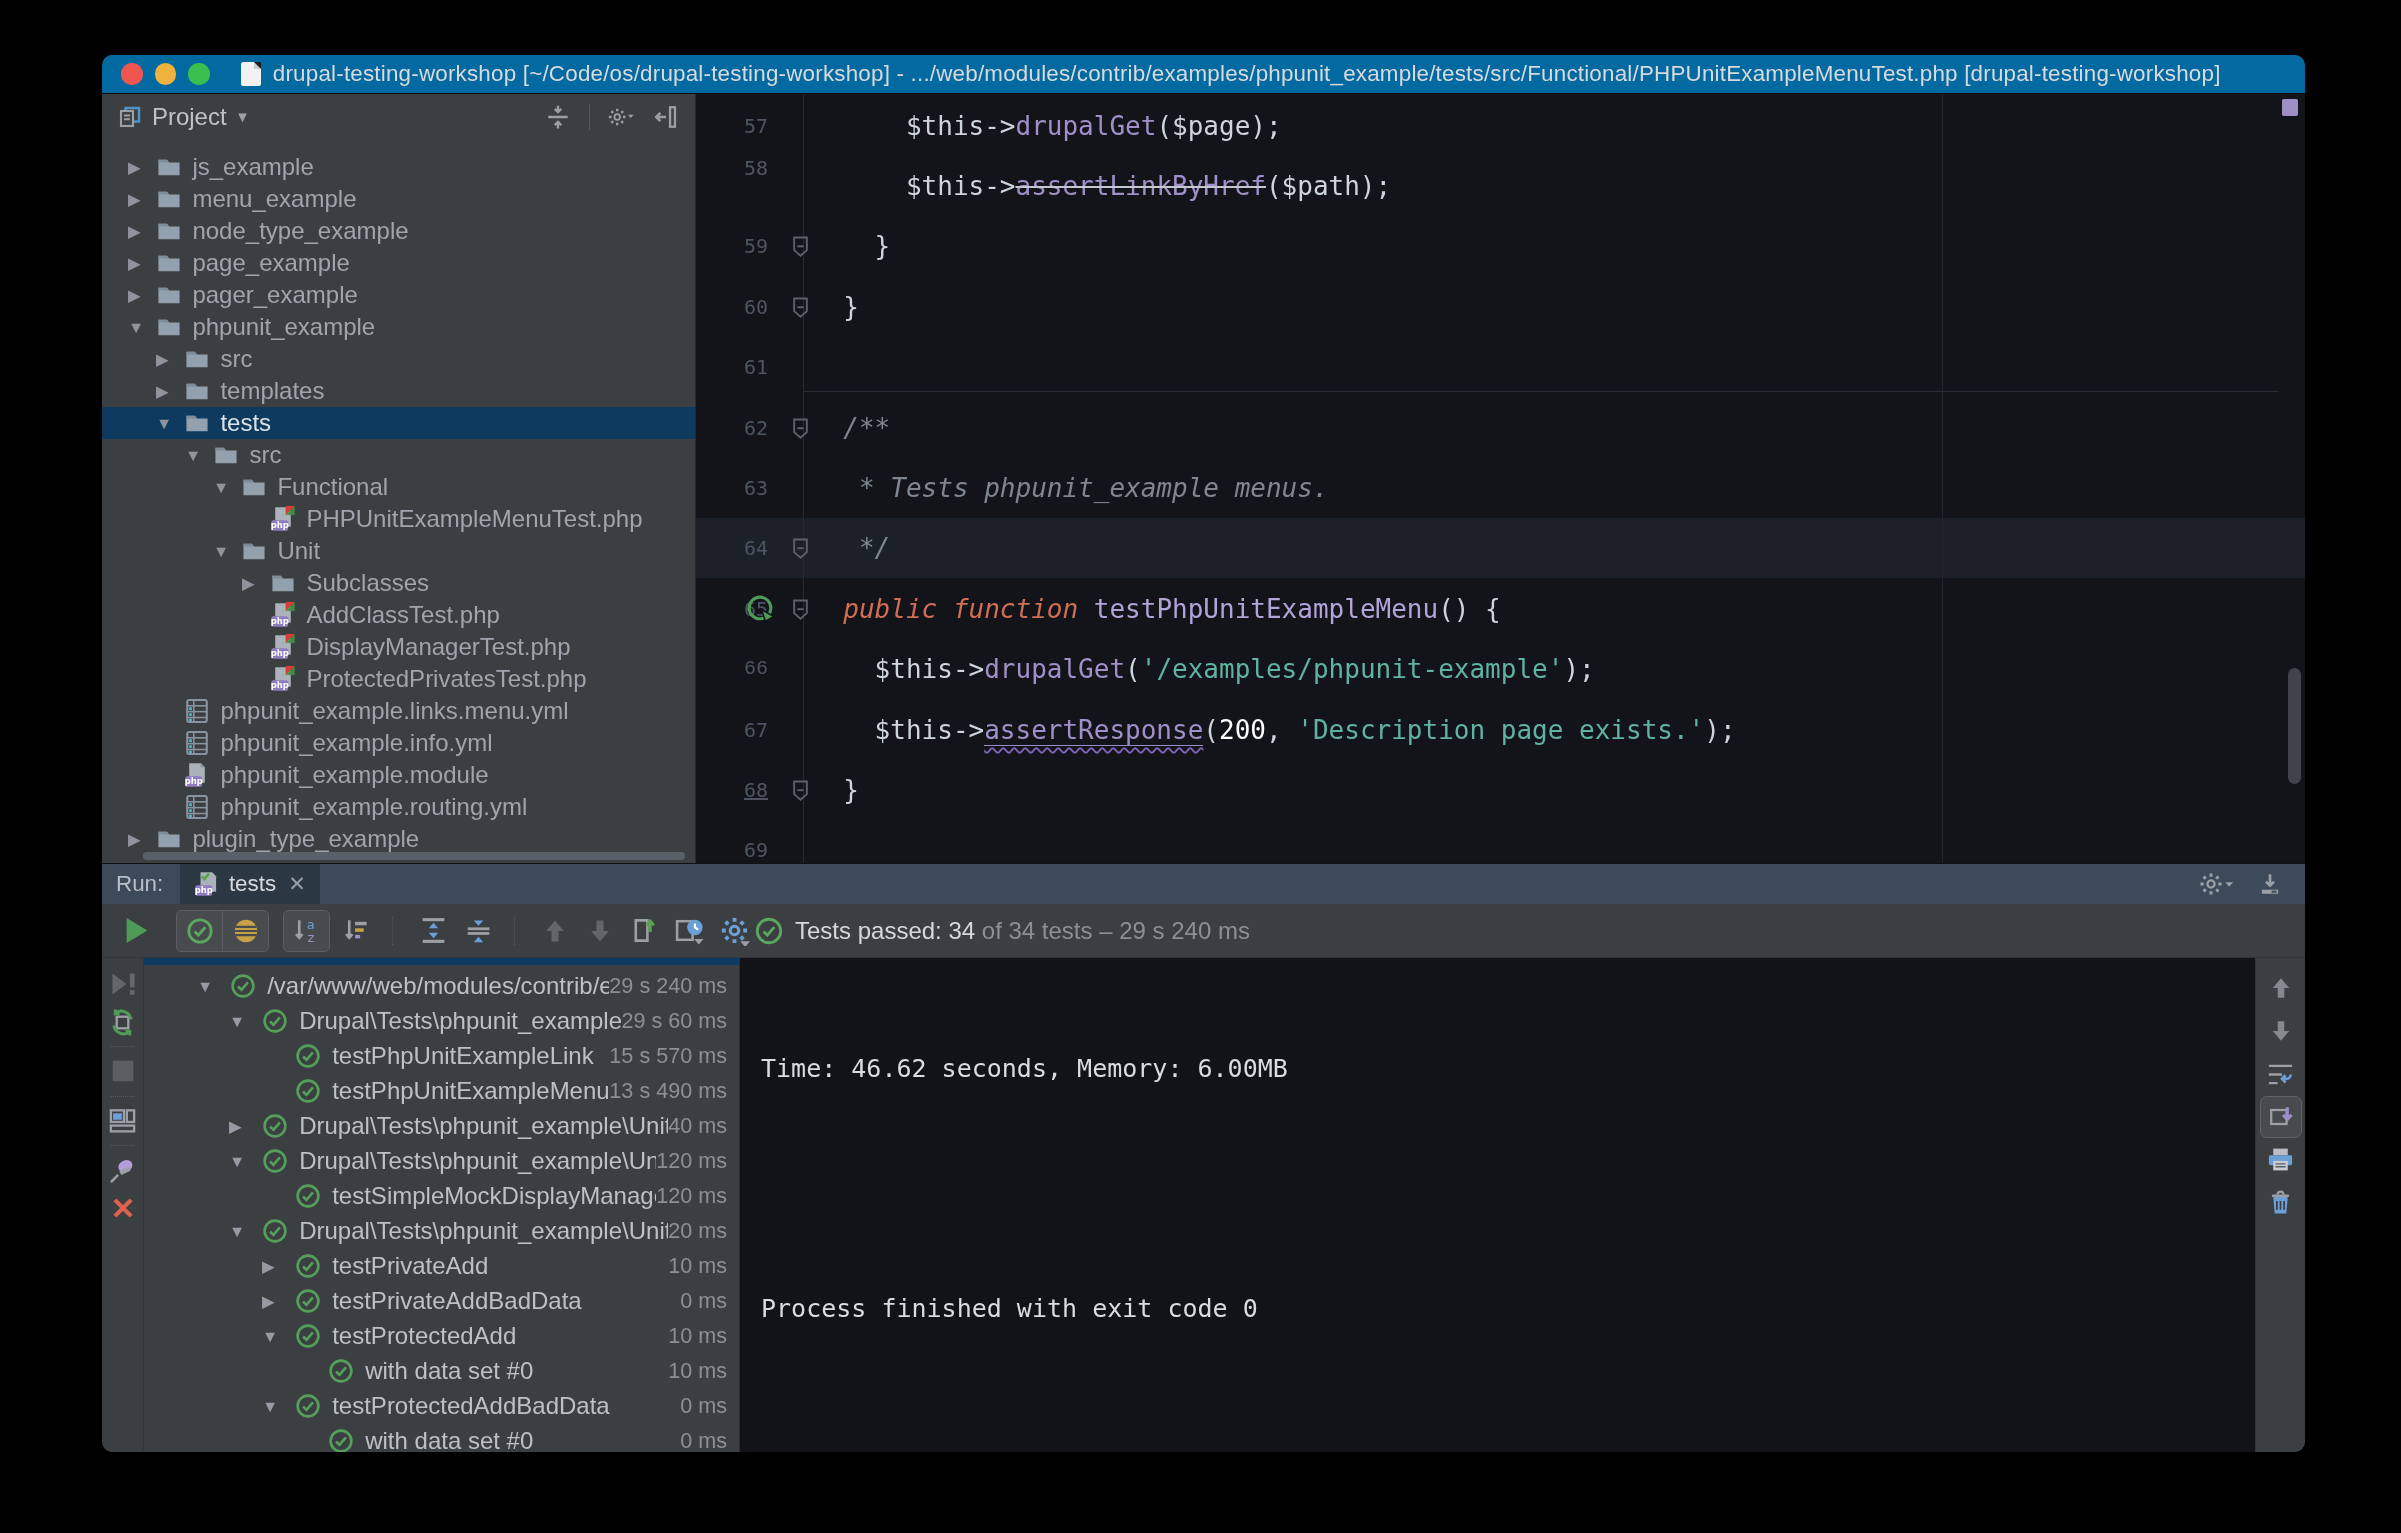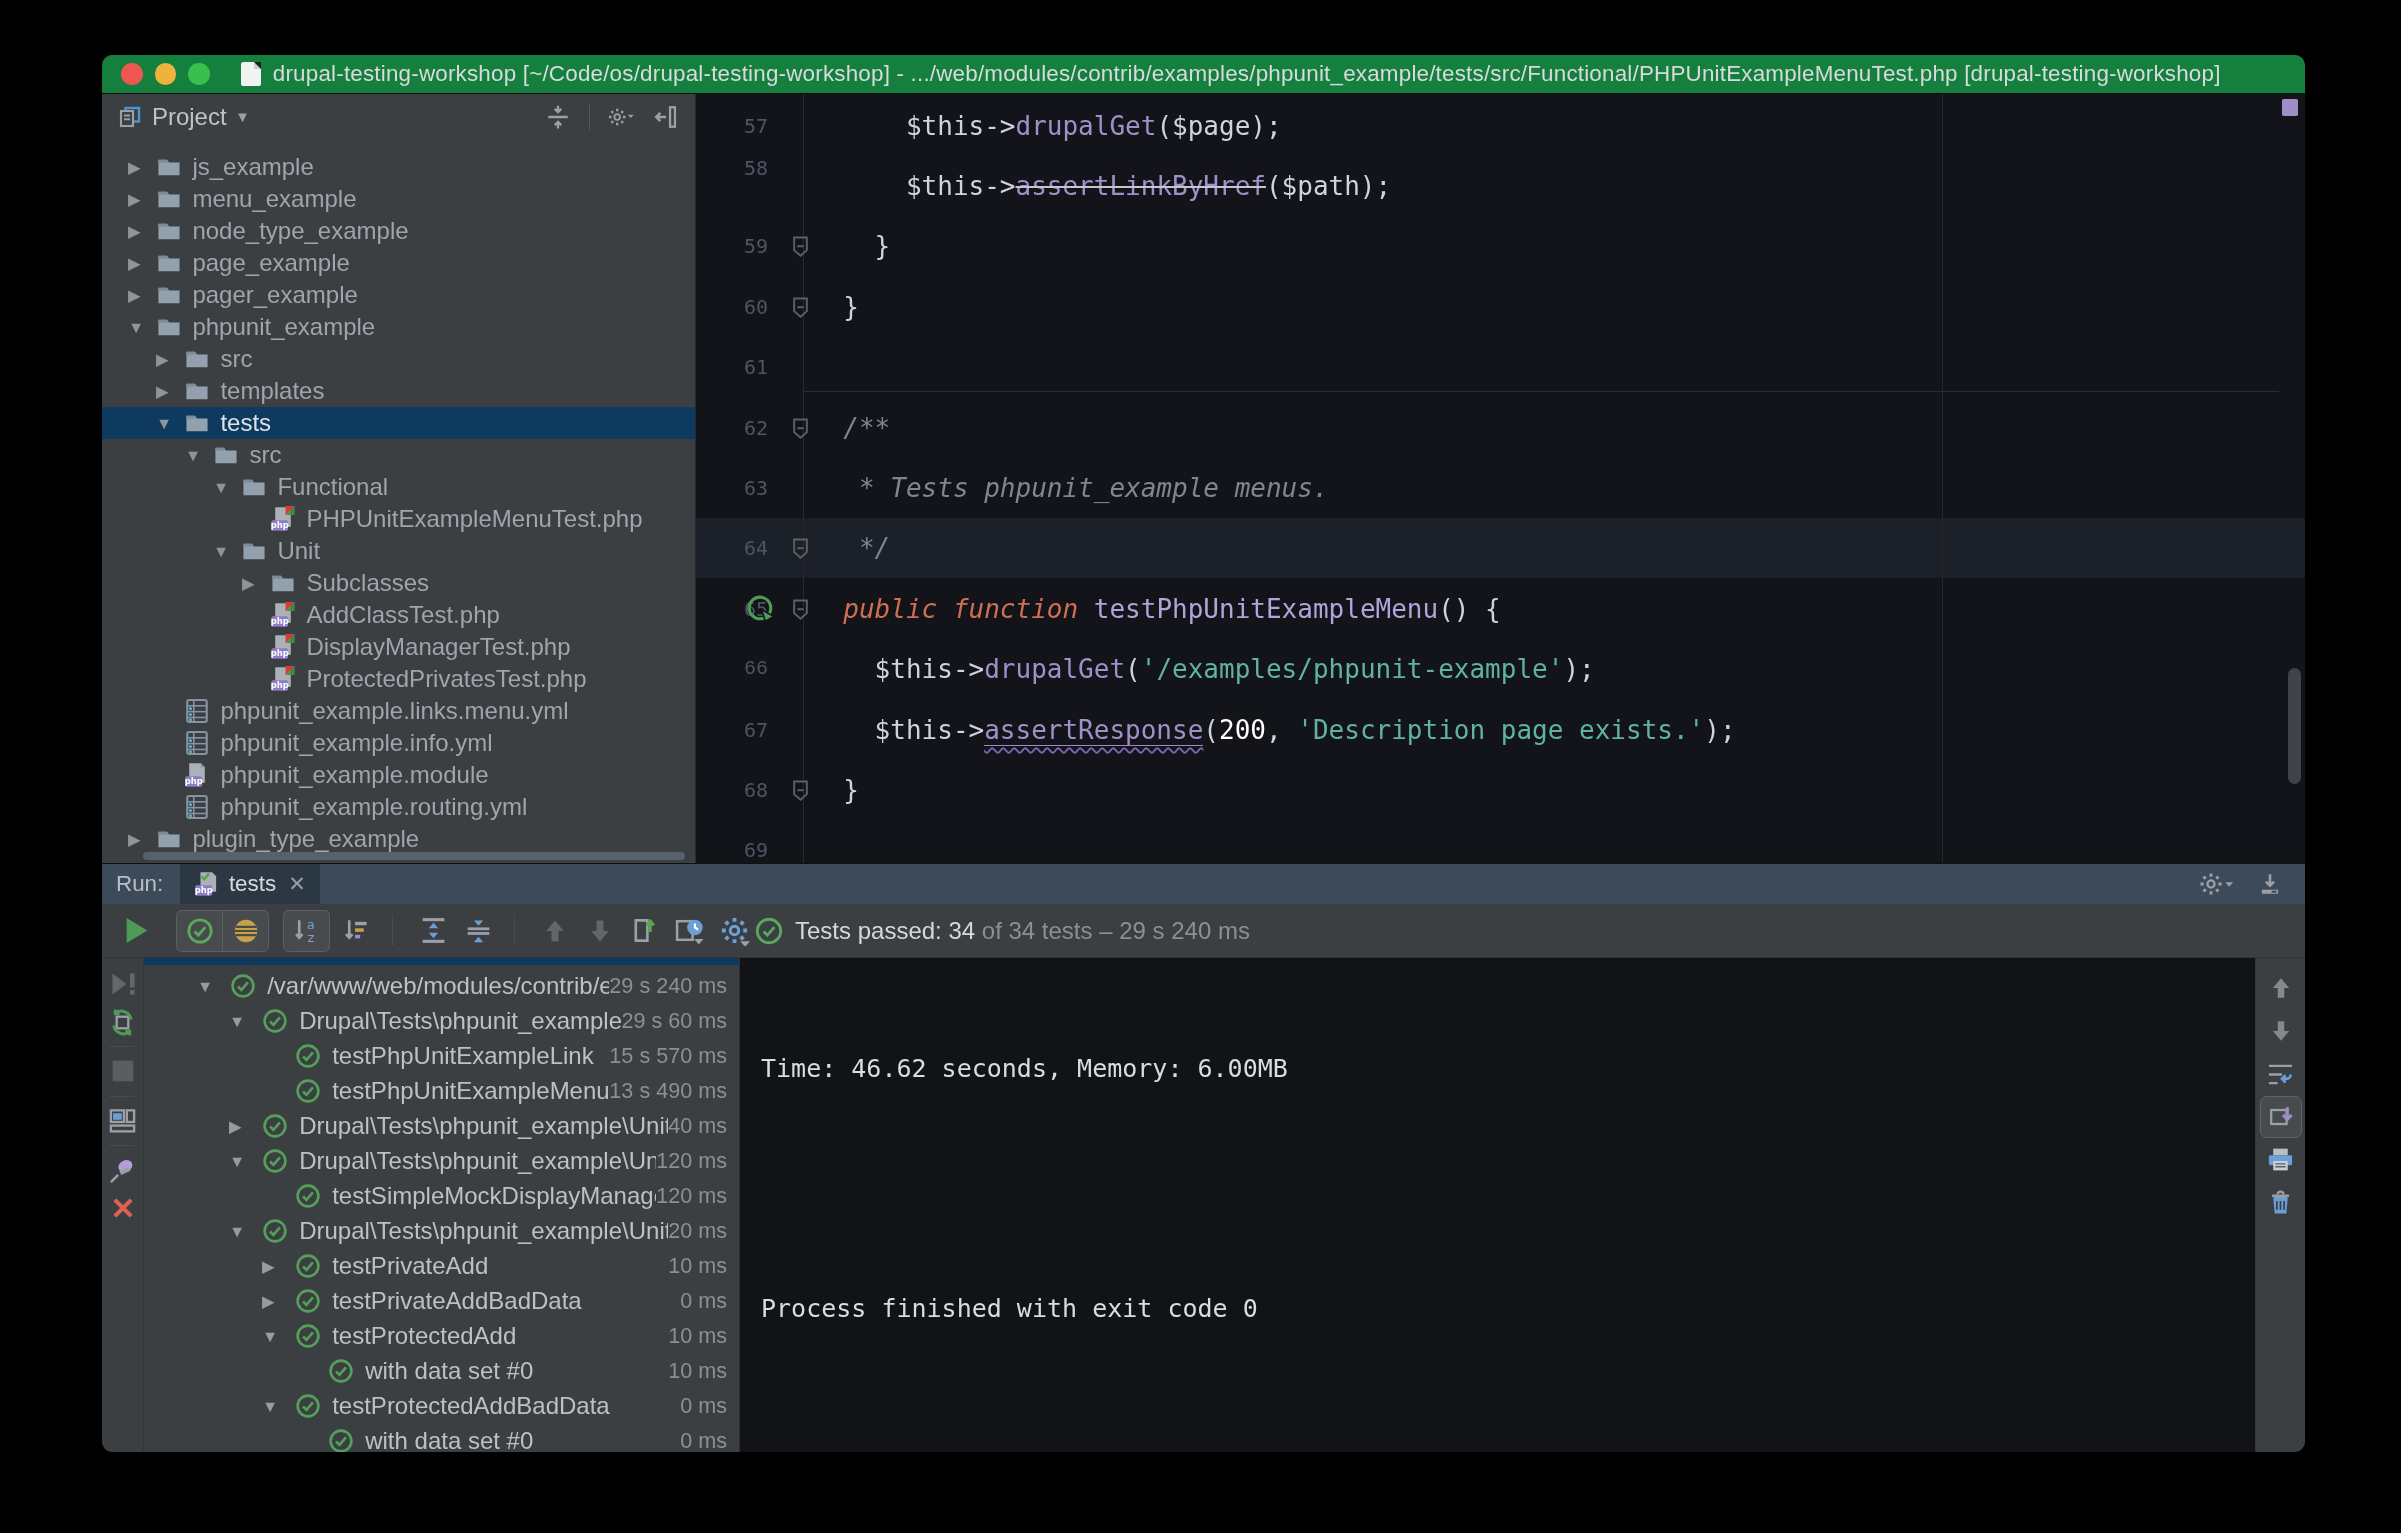--- a/index.html
+++ b/index.html
@@ -2,21 +2,21 @@
 <html style="font-size:14px"><head>
 <meta charset="utf-8">
 <style>
   html,body{margin:0;padding:0;background:#000;}
   .canvas{position:relative;width:2401px;height:1534px;background:#000;overflow:hidden;
           font-family:"Liberation Sans",sans-serif;-webkit-font-smoothing:antialiased;}
   .window{position:absolute;left:102px;top:55px;width:2203px;height:1397px;border-radius:10.4px;
           background:#3c3f41;overflow:hidden;display:flex;flex-direction:column;box-shadow:0 26px 69px rgba(0,0,0,.8);}
 
   
-  .titlebar{height:38px;flex:0 0 38px;background:#15803d;display:flex;align-items:center;border-bottom:0.9px solid #0c0c0d;}
+  .titlebar{height:38px;flex:0 0 38px;background:#0369a1;display:flex;align-items:center;border-bottom:0.9px solid #0c0c0d;}
   .lights{display:flex;gap:12px;margin-left:19px;}
   .light{width:21.6px;height:21.6px;border-radius:50%;}
   .light.red{background:#f05650;}
   .light.yellow{background:#f0b23e;}
   .light.green{background:#38bf4e;}
   .doc-icon{width:20px;height:24px;background:#f2f2f2;border-radius:2.6px;margin-left:31px;position:relative;flex:0 0 auto;}
   .doc-icon:before{content:"";position:absolute;right:0;top:0;border-style:solid;border-width:0 7.8px 7.8px 0;border-color:#1d1e20 #1d1e20 #cdcdcd #cdcdcd;}
   .title-text{margin-left:12px;font-size:22.4px;color:#d8dadd;white-space:nowrap;overflow:hidden;letter-spacing:0.2px;}
 
   
@@ -412,21 +412,21 @@
               </svg>
             </div>
             <div class="ed-run" style="top: 485px;">
               <svg width="31" height="31" viewBox="0 0 20 20">
                 <circle cx="9" cy="9" r="7" fill="none" stroke="#4e9b57" stroke-width="2"></circle>
                 <path d="M10 10l8 4.5-5.5 3z" fill="#4e9b57" stroke="#131419" stroke-width="1"></path>
               </svg>
             </div>
             <div class="ed-num" style="top: 545px; font-family: Liberation Mono, monospace;">66</div>
             <div class="ed-num" style="top: 606px;">67</div>
-            <div class="ed-num" style="top: 666px;">68</div>
+            <div class="ed-num" style="top: 666px; text-decoration: underline;">68</div>
             <div class="ed-fold" style="top: 666px;">
               <svg width="19" height="22.4" viewBox="0 0 12 14">
                 <path d="M2 1.5h8v8l-4 3.5-4-3.5z" fill="none" stroke="#5c6168" stroke-width="1.2"></path>
                 <line x1="4" y1="7" x2="8" y2="7" stroke="#5c6168" stroke-width="1.2"></line>
               </svg>
             </div>
             <div class="ed-num" style="top: 726px;">69</div>
           </div>
         <div class="ed-code" id="ed-code">
             <div class="code-line" style="top: 1.7px;"><span class="tk-p">      $this-&gt;</span><span class="tk-m">drupalGet</span><span class="tk-p">($page);</span></div>

